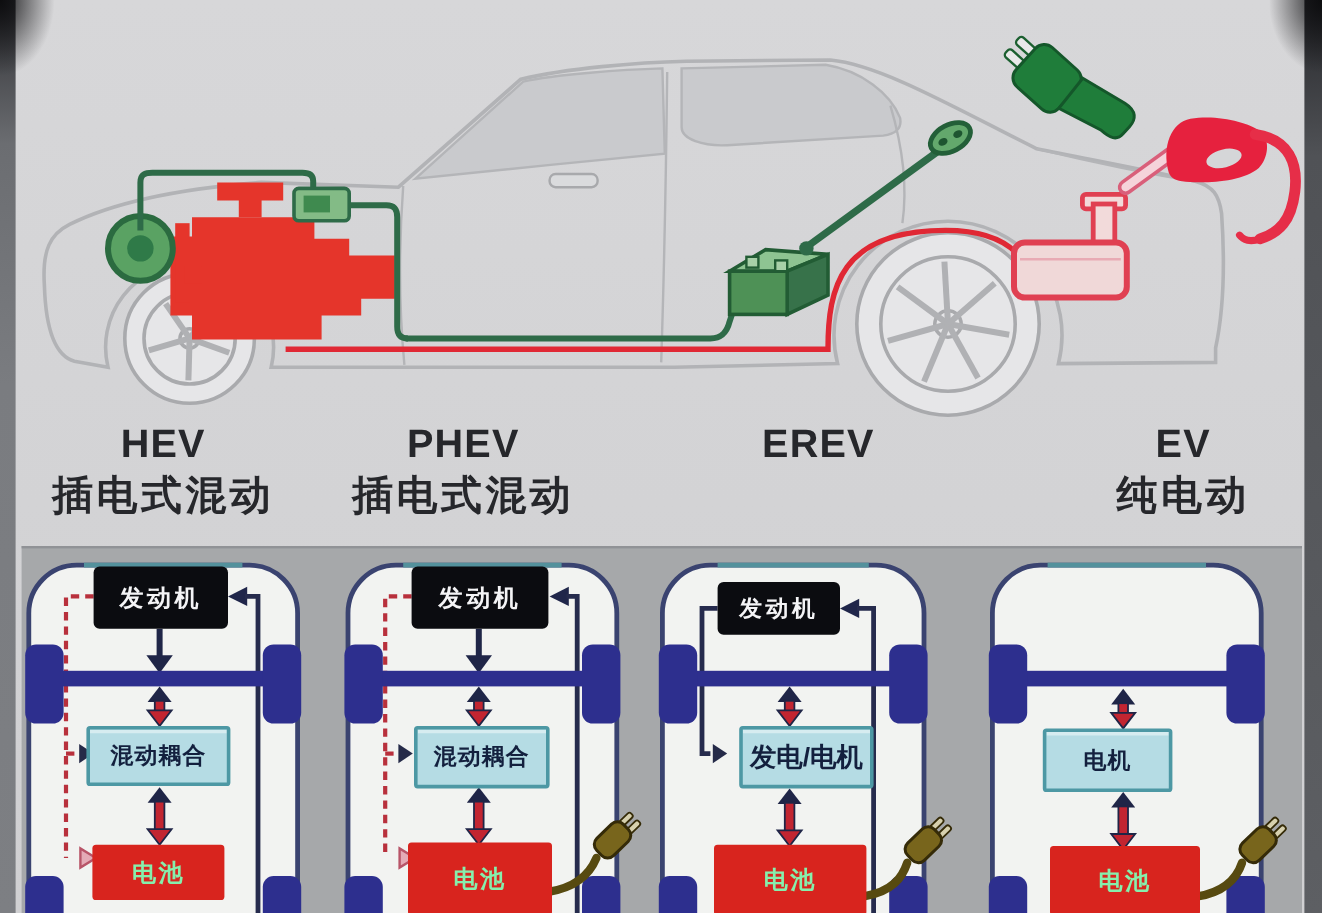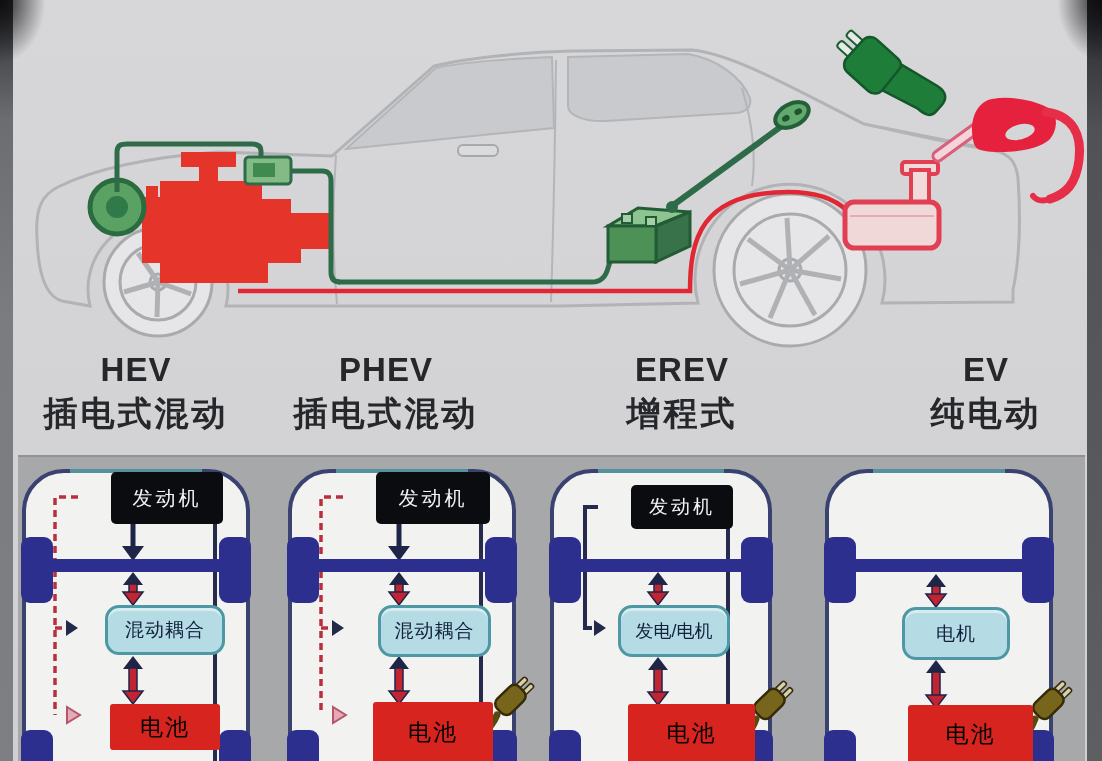--- a/index.html
+++ b/index.html
@@ -15,26 +15,26 @@
   .hdr-row{position:absolute;left:0;top:350px;width:1010px;height:100px;text-decoration:underline;}
   .hdr{position:absolute;text-align:center;color:#26272b;}
   .hdr .abbr{font-size:33px;font-weight:600;letter-spacing:1px;line-height:40px;}
   .hdr .cname{font-size:34px;font-weight:700;letter-spacing:3px;line-height:46px;}
   
   #band{position:absolute;left:18px;top:455px;width:1067px;height:306px;
         background:#a6a8aa;border-top:2px solid #909296;}
   .panel{position:absolute;top:12px;width:228px;height:294px;}
   .panel svg{overflow:visible;}
   .pbox{position:absolute;display:flex;align-items:center;justify-content:center;
-        font-weight:400;box-sizing:border-box;margin-left:33px;}
+        font-weight:700;box-sizing:border-box;}
   .engine-box{background:#0b0c10;color:#f4f4f6;font-size:20px;letter-spacing:3px;border-radius:5px;}
   .mid-box{background:#b5dce4;border:3px solid #4d98a4;color:#13203e;font-size:19px;
-           letter-spacing:1px;border-radius:14px;
+           letter-spacing:1px;border-radius:3px;
            box-shadow:inset 0 3px 0 rgba(255,255,255,.45);}
-  .batt-box{background:#d8241e;color:#000000;font-size:23px;letter-spacing:2px;border-radius:3px;}
+  .batt-box{background:#d8241e;color:#86efac;font-size:20px;letter-spacing:2px;border-radius:3px;}
   
   .edge{position:absolute;top:0;height:761px;pointer-events:none;}
   #edge-l{left:0;width:13px;background:linear-gradient(180deg,#2e2f33,#6b6d71 120px,#7a7c80 320px,#7d7f83);}
   #edge-r{right:0;width:15px;background:linear-gradient(180deg,#26272b,#505256 130px,#5d5f63);}
   .corner{position:absolute;pointer-events:none;}
   #corner-tl{left:0;top:0;width:46px;height:64px;
      background:radial-gradient(ellipse at 0% 0%,rgba(10,10,12,.92) 0%,rgba(10,10,12,0) 70%);}
   #corner-tr{right:0;top:0;width:44px;height:60px;
      background:radial-gradient(ellipse at 100% 0%,rgba(10,10,12,.9) 0%,rgba(10,10,12,0) 72%);}
 </style>
@@ -180,21 +180,20 @@
     <div class="hdr" style="left:22px;width:228px">
       <div class="abbr">HEV</div>
       <div class="cname">插电式混动</div>
     </div>
     <div class="hdr" style="left:272px;width:228px">
       <div class="abbr">PHEV</div>
       <div class="cname">插电式混动</div>
     </div>
     <div class="hdr" style="left:571px;width:222px">
       <div class="abbr">EREV</div>
-      <div class="cname">增程式</div>
     </div>
     <div class="hdr" style="left:872px;width:228px">
       <div class="abbr">EV</div>
       <div class="cname">纯电动</div>
     </div>
   </div>
 
   <div id="band">
 
     <div class="panel" style="left:4px">
@@ -279,21 +278,21 @@
             <rect x="191" y="68" width="32" height="66" rx="9"></rect>
           <rect x="-1" y="261" width="32" height="66" rx="9"></rect>
             <rect x="191" y="261" width="32" height="66" rx="9"></rect>
         </g>
         <use href="#da-s" x="95" y="102"></use>
         <use href="#da-l" x="95" y="187"></use>
         <path d="M 170,278 C 194,274 202,262 206,250" fill="none" stroke="#574a10" stroke-width="7" stroke-linecap="round"></path>
         <use href="#plug-g" transform="translate(209,245) rotate(46)"></use>
       </svg>
       <div class="pbox engine-box" style="left:48px;top:16px;width:102px;height:44px;font-size:19px">发动机</div>
-      <div class="pbox mid-box" style="left:35px;top:136px;width:112px;height:52px;font-size:18px;letter-spacing:0">发电/电机</div>
+      <div class="pbox mid-box" style="left:66px;top:136px;width:112px;height:52px;font-size:22px;letter-spacing:0">发电/电机</div>
       <div class="pbox batt-box" style="left:45px;top:235px;width:127px;height:59px">电池</div>
     </div>
 
     <div class="panel" style="left:807px">
       <svg width="228" height="294" viewBox="0 0 228 294">
         <rect x="2" y="2" width="224" height="316" rx="40" fill="#f2f3f1" stroke="#3a4370" stroke-width="4"></rect>
         <path d="M 48,2 H 180" stroke="#53919c" stroke-width="4"></path>
         <rect x="6" y="90" width="216" height="13" fill="#2d2f8e"></rect>
         <g fill="#2d2f8e">
           <rect x="-1" y="68" width="32" height="66" rx="9"></rect>

